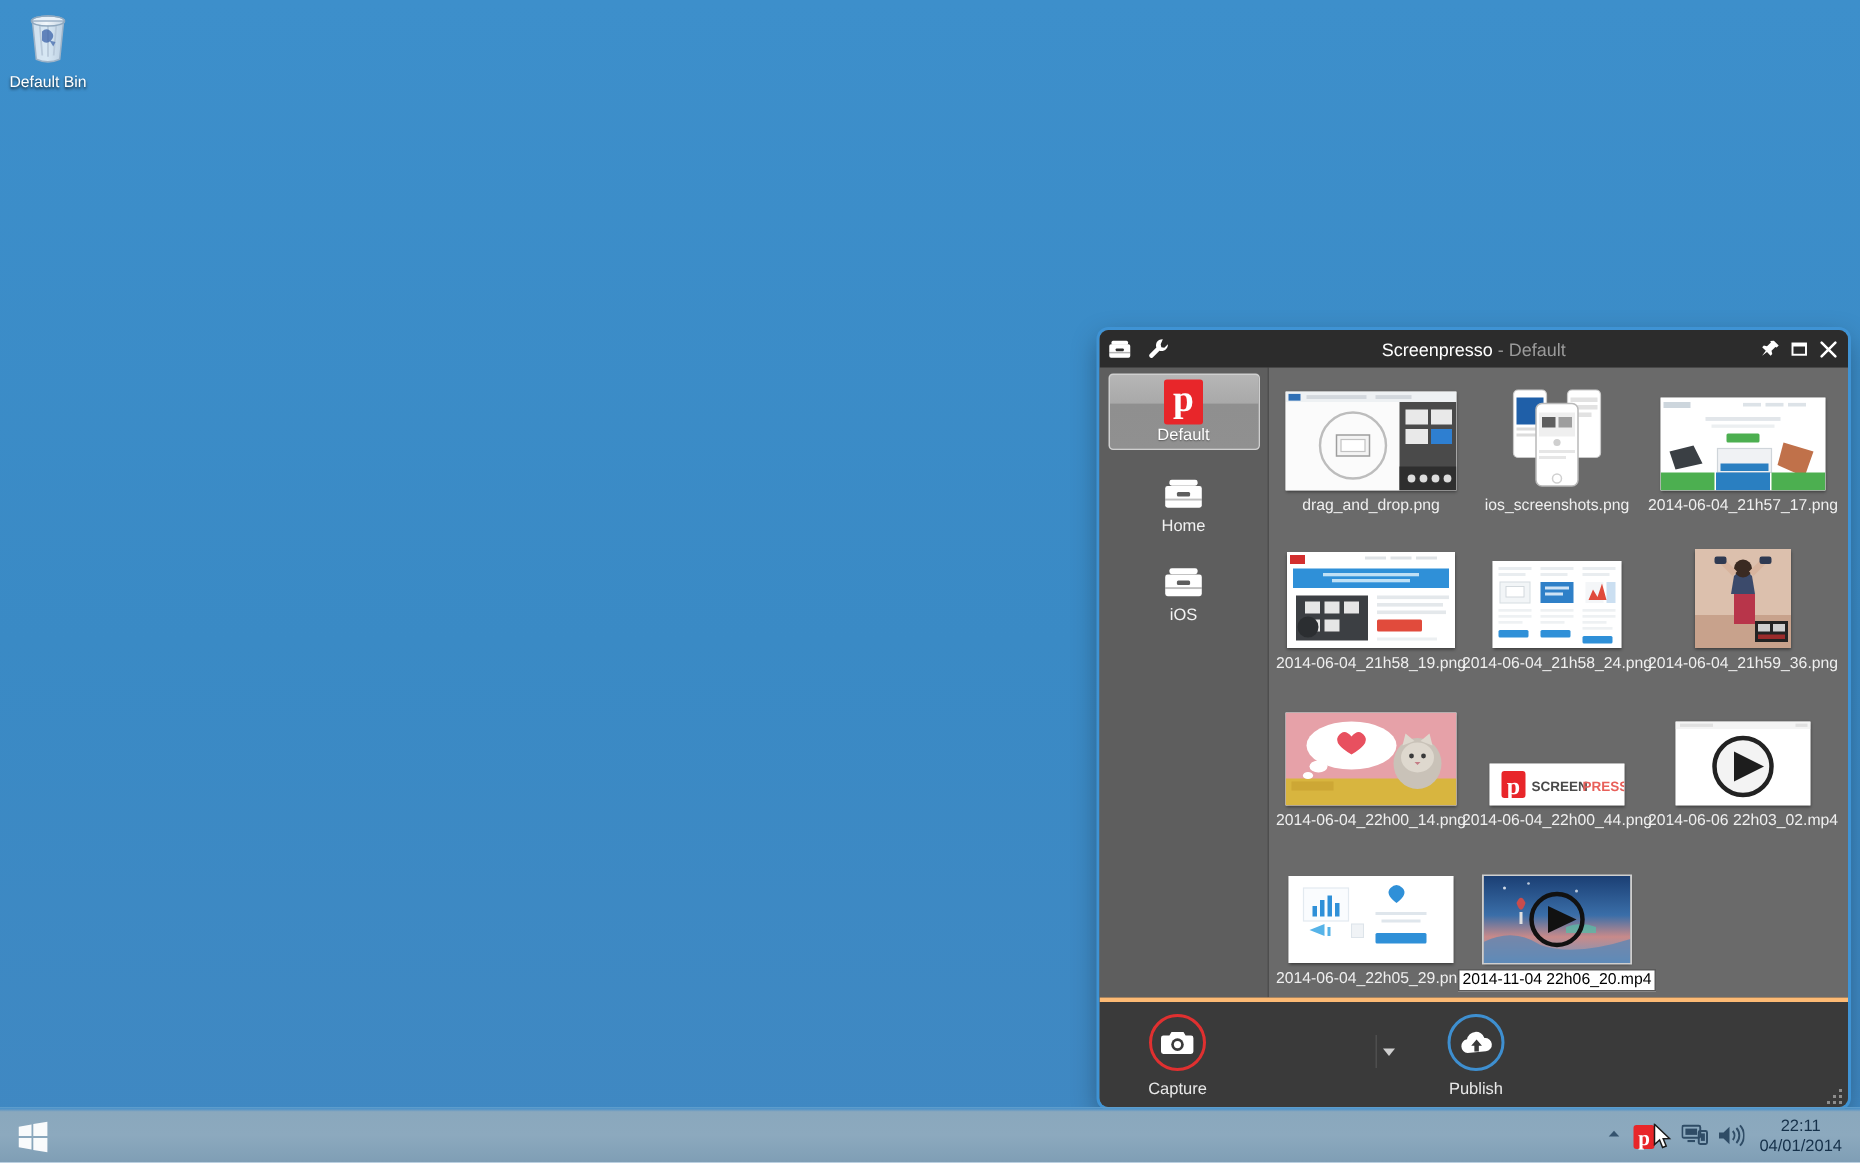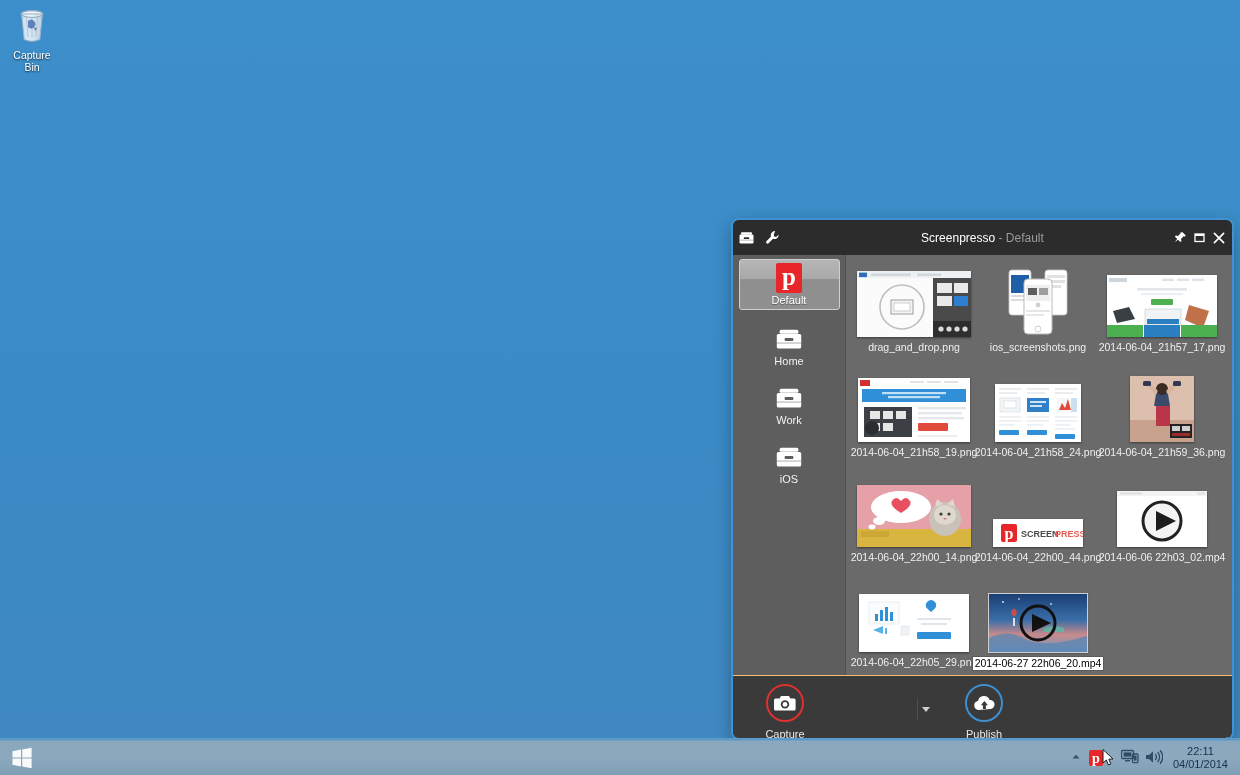--- a/index.html
+++ b/index.html
@@ -47,21 +47,21 @@
   }
 
   
   #sp-window {
     position: absolute; left: 733px; top: 220px; width: 499px; height: 518px;
     border-radius: 6px; overflow: hidden;
     box-shadow: 0 0 0 2px #3f93d4, 0 6px 18px rgba(0,0,0,.35);
     background: #5e5e5e;
   }
   #sp-titlebar {
-    position: relative; height: 35px; background: #2c2c2c;
+    position: relative; height: 25px; background: #2c2c2c;
     display: flex; align-items: center;
   }
   .tb-tool { width: 26px; height: 25px; display:flex; align-items:center; justify-content:center; cursor:default; }
   #sp-title {
     position: absolute; left: 0; right: 0; text-align: center;
     font-size: 12px; color: #ffffff; pointer-events: none;
   }
   #sp-title .dim { color: #9a9a9a; }
   #sp-title .sep { color: #9a9a9a; }
   #tb-right { margin-left: auto; display: flex; align-items: center; padding-right: 4px; }
@@ -117,21 +117,21 @@
     white-space: nowrap; line-height: 13px;
   }
   .thumb-name.editing {
     background: #ffffff; color: #000000; border: 1px solid #5a5a5a;
     padding: 0 2px;
   }
 
   
   #sp-bottom {
     height: 73px; background: #3a3a3a; position: relative;
-    border-top: 1px solid #fdba74;
+    border-top: 3px solid #fdba74;
   }
   .action {
     position: absolute; top: 8px; width: 78px; text-align: center;
     cursor: default; user-select: none;
   }
   .action .circ {
     width: 38px; height: 38px; border-radius: 50%; margin: 0 auto;
     border: 2px solid #888; display:flex; align-items:center; justify-content:center;
   }
   .action .a-label { font-size: 11px; color: #e9e9e9; margin-top: 6px; } 
@@ -164,21 +164,21 @@
         <ellipse cx="26" cy="8" rx="11" ry="3.4" fill="#e9f1f8" stroke="#9fb6cb" stroke-width="1"></ellipse>
         <path d="M15.6 8 L18.2 33.5 Q26 37 33.8 33.5 L36.4 8 Z" fill="url(#rbg)" stroke="#9db3c8" stroke-width="1"></path>
         <path d="M20.5 11 L22.2 31" stroke="#b8c9da" stroke-width="1.2" fill="none"></path>
         <path d="M26 11 L26 31.8" stroke="#b8c9da" stroke-width="1.2" fill="none"></path>
         <path d="M31.5 11 L29.8 31" stroke="#b8c9da" stroke-width="1.2" fill="none"></path>
         <path d="M22 15 q3 -3 6 0 q3 3 0 6 q-3 3 -6 0 z" fill="#3a62a8" opacity=".75"></path>
         <path d="M27 21 l4 1 -1.5 3 z" fill="#3a62a8" opacity=".7"></path>
         <ellipse cx="26" cy="8" rx="11" ry="3.4" fill="none" stroke="#8fa8bf" stroke-width="1"></ellipse>
       </svg>
     </div>
-    <div class="rb-label">Capture Bin</div>
+    <div class="rb-label">Default Bin</div>
   </div>
 
   <div id="sp-window">
 
     <div id="sp-titlebar">
 
       <div class="tb-tool">
         <svg width="15" height="14" viewBox="0 0 15 14">
           <rect x="0.5" y="3.5" width="14" height="9" rx="1.2" fill="#ffffff"></rect>
           <rect x="2" y="1.2" width="11" height="2.6" rx="1" fill="#ffffff"></rect>
@@ -235,31 +235,20 @@
             <svg width="26" height="22" viewBox="0 0 26 22">
               <rect x="0.8" y="6" width="24.4" height="14.5" rx="1.6" fill="#ffffff"></rect>
               <rect x="3.6" y="1.8" width="18.8" height="4" rx="1.6" fill="#ffffff"></rect>
               <rect x="8.6" y="10" width="8.8" height="3" rx="1" fill="#5e5e5e"></rect>
               <rect x="0.8" y="14.4" width="24.4" height="1.3" fill="#5e5e5e" opacity=".4"></rect>
             </svg>
           </div>
           <div class="f-label">Home</div>
         </div>
 
-        <div class="folder" style="margin-top:8px;">
-          <div class="f-icon">
-            <svg width="26" height="22" viewBox="0 0 26 22">
-              <rect x="0.8" y="6" width="24.4" height="14.5" rx="1.6" fill="#ffffff"></rect>
-              <rect x="3.6" y="1.8" width="18.8" height="4" rx="1.6" fill="#ffffff"></rect>
-              <rect x="8.6" y="10" width="8.8" height="3" rx="1" fill="#5e5e5e"></rect>
-              <rect x="0.8" y="14.4" width="24.4" height="1.3" fill="#5e5e5e" opacity=".4"></rect>
-            </svg>
-          </div>
-          <div class="f-label">Work</div>
-        </div>
 
         <div class="folder" style="margin-top:8px;">
           <div class="f-icon">
             <svg width="26" height="22" viewBox="0 0 26 22">
               <rect x="0.8" y="6" width="24.4" height="14.5" rx="1.6" fill="#ffffff"></rect>
               <rect x="3.6" y="1.8" width="18.8" height="4" rx="1.6" fill="#ffffff"></rect>
               <rect x="8.6" y="10" width="8.8" height="3" rx="1" fill="#5e5e5e"></rect>
               <rect x="0.8" y="14.4" width="24.4" height="1.3" fill="#5e5e5e" opacity=".4"></rect>
             </svg>
           </div>
@@ -557,21 +546,21 @@
                 <path d="M22 18 q3 -7 6 0 q-3 9 -6 0 z" fill="#c94c4c"></path>
                 <rect x="24" y="24" width="2" height="8" fill="#e0e0e0"></rect>
                 <path d="M0 44 q20 -10 38 2 q22 8 60 -4 l0 16 -98 0 z" fill="#5a86b4" opacity=".75"></path>
                 <path d="M55 34 q10 -4 20 0 l0 4 -20 0 z" fill="#53c0a8" opacity=".7"></path>
                 <circle cx="49" cy="29" r="17" fill="none" stroke="#111111" stroke-width="3"></circle>
                 <path d="M43 20 L62 29 L43 38 Z" fill="#111111"></path>
               </svg>
               
             </div>
           </div>
-          <div class="thumb-name editing">2014-06-27 22h06_20.mp4</div>
+          <div class="thumb-name editing">2014-11-04 22h06_20.mp4</div>
         </div>
 
       </div>
     </div>
 
     <div id="sp-bottom">
 
       <div class="action" style="left:13px;">
         <div class="circ" style="border-color:#e03030;">
           <svg width="22" height="18" viewBox="0 0 22 18">

